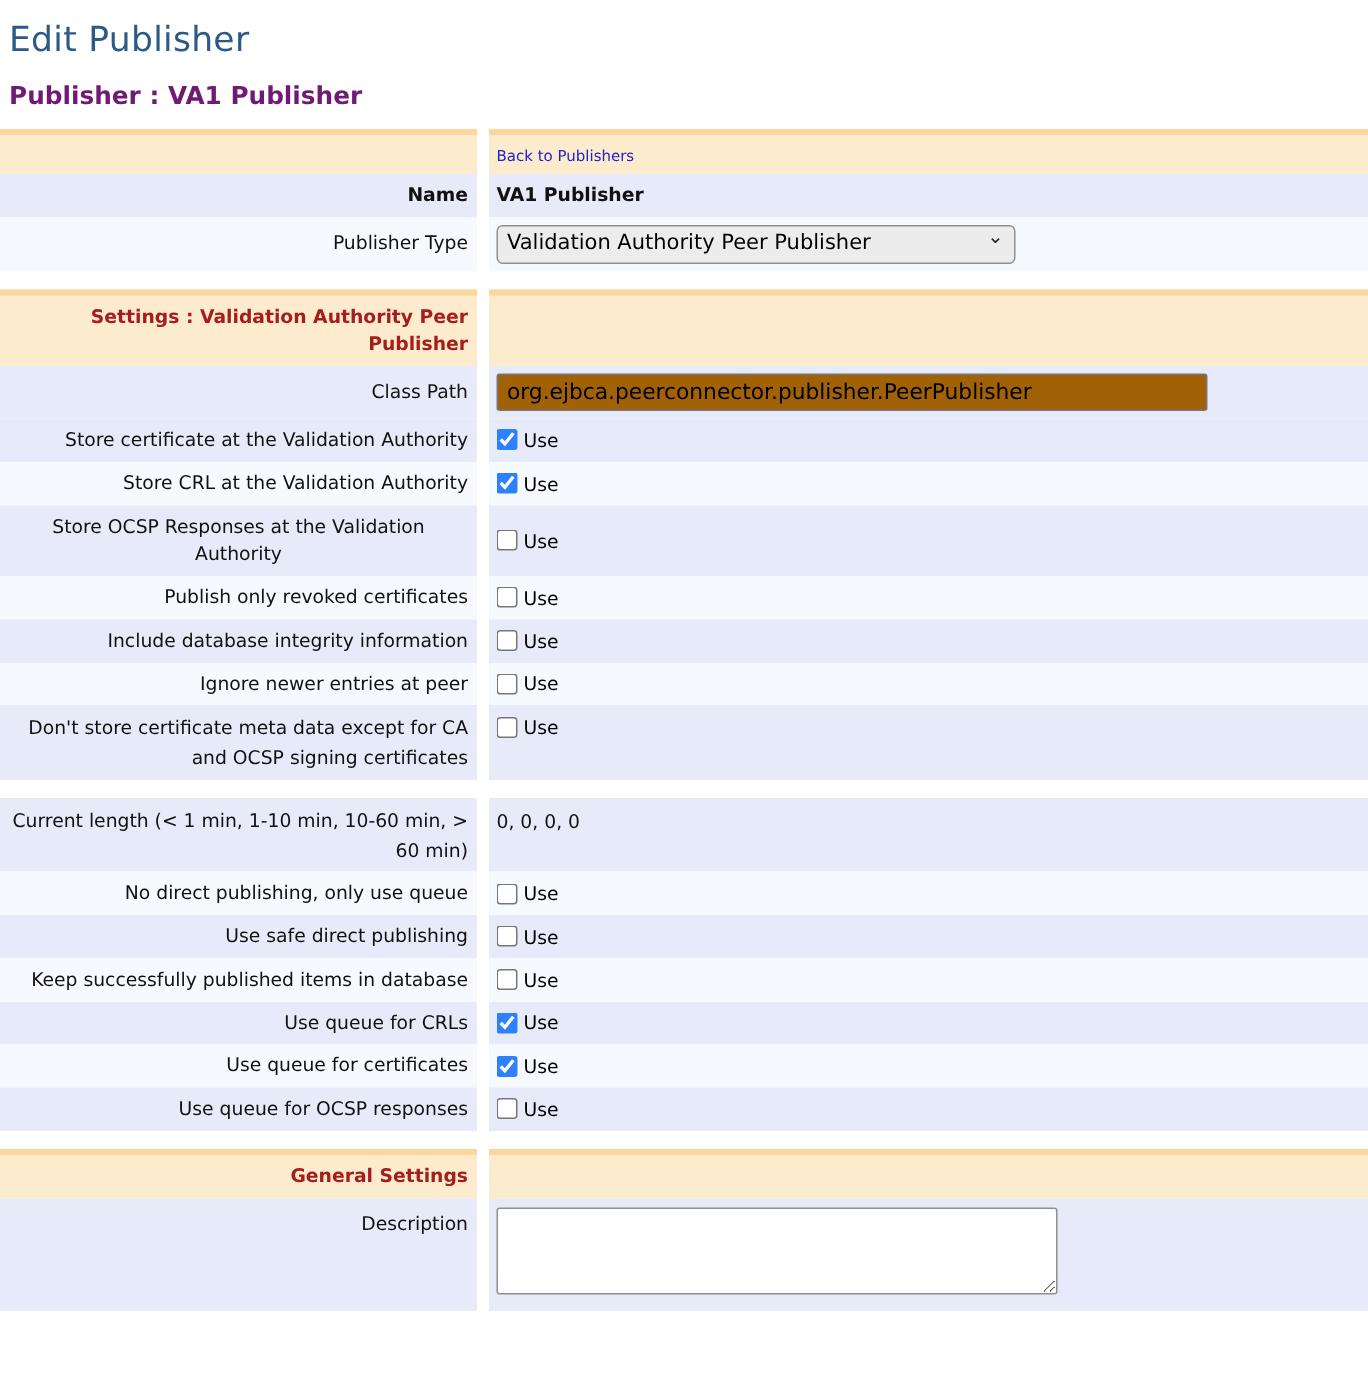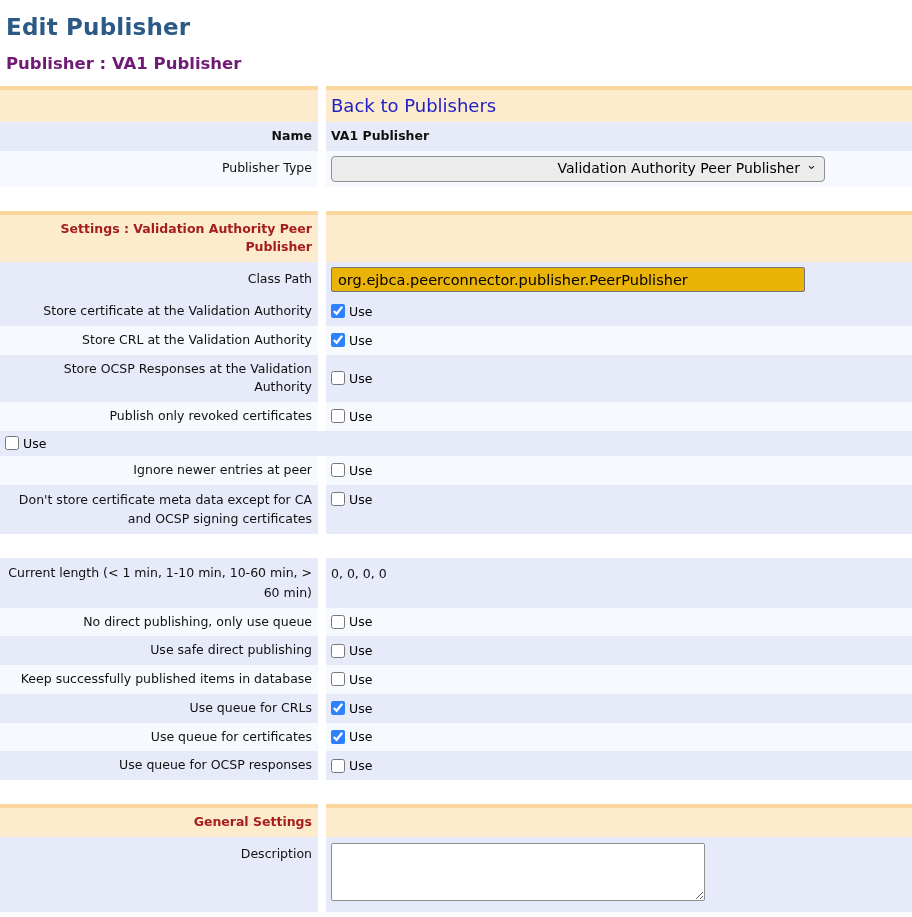--- a/index.html
+++ b/index.html
@@ -7,88 +7,88 @@
   body {
     font-family: "DejaVu Sans", "Liberation Sans", sans-serif;
     font-size: 12.5px;
     color: #111;
   }
   .page { width: 912px; min-height: 917px; }
 
   h1.page-title {
     color: #2A5A85;
     font-size: 23px;
-    font-weight: bold;
+    font-weight: normal;
     margin: 14px 0 14px 6px;
     letter-spacing: 0.2px;
   }
   h2.page-subtitle {
     color: #701a75;
     font-size: 16.5px;
     font-weight: bold;
     margin: 0 0 13px 6px;
   }
 
   
   .sect { width: 912px; }
-  .sect + .sect { margin-top: 24px; }
+  .sect + .sect { margin-top: 12px; }
   .row { display: flex; align-items: stretch; }
   .cell { display: block; }
   .cell.left  { width: 318px; margin-right: 8px; text-align: right; padding: 5px 6px; }
   .cell.right { flex: 1; text-align: left; padding: 5px 5px; }
 
   
   .row.head .cell {
     background: #FCEBCD;
     border-top: 4px solid #FBD79E;
     padding-top: 5px; padding-bottom: 6px;
   }
   .row.head .heading { color: #A51D1D; font-weight: bold; font-size: 12.5px; line-height: 1.45; }
   .bracket { color: #A51D1D; font-weight: bold; }
   .help-q { color: #2121C8; font-weight: bold; text-decoration: none; cursor: pointer; }
 
   
   .row.p .cell { background: #E6EAF9; }
   .row.l .cell { background: #F6F9FE; }
 
   .row.vcenter .cell { display: flex; align-items: center; }
-  .row.vcenter .cell.left { justify-content: flex-end; }
+  .row.vcenter .cell.left { justify-content: flex-end; text-align: center; }
 
   .lbl { line-height: 1.5; }
   .bold { font-weight: bold; }
 
-  a.link { color: #2121C8; text-decoration: none; font-size: 18px; }
+  a.link { color: #2121C8; text-decoration: none; font-size: 10px; }
 
   
   .selwrap { position: relative; display: inline-block; }
   select {
     appearance: none; -webkit-appearance: none;
     background: #ECECEC;
     border: 1px solid #8F8F8F;
     border-radius: 4px;
     font-family: "DejaVu Sans", "Liberation Sans", sans-serif;
     font-size: 14px;
     color: #000;
     padding: 3px 24px 4px 6px;
     height: 26px;
   }
   .selwrap::after {
     content: "⌄";
     position: absolute; right: 8px; top: 1px;
     font-size: 13px; color: #222; pointer-events: none;
   }
-  select.wide   { width: 494px; text-align: right; }
+  select.wide   { width: 346px; }
   select.narrow { width: 150px; }
 
   input[type="text"] {
     width: 474px; height: 25px;
     border: 1px solid #767676; border-radius: 2px;
     font-family: "DejaVu Sans", "Liberation Sans", sans-serif;
     font-size: 14.5px; color: #000;
-    padding: 2px 6px; background: #eab308;
+    padding: 2px 6px; background: #a16207;
   }
 
   label.cb { display: inline-flex; align-items: center; gap: 4px; cursor: pointer; }
   input[type="checkbox"] {
     width: 14px; height: 14px;
     accent-color: #2E81FD;
     margin: 0;
   }
   .use-txt { font-size: 12.5px; color: #000; }
 
@@ -191,20 +191,23 @@
           <span class="lbl">Publish only revoked certificates</span>
         </div>
       <div class="cell right">
         <label class="cb">
           <input type="checkbox" style="">
           <span class="use-txt">Use</span>
         </label>
       </div>
     </div>
     <div class="row p vcenter">
+      <div class="cell left">
+          <span class="lbl">Include database integrity information</span>
+        </div>
       <div class="cell right">
         <label class="cb">
           <input type="checkbox" style="">
           <span class="use-txt">Use</span>
         </label>
       </div>
     </div>
     <div class="row l vcenter">
       <div class="cell left">
           <span class="lbl">Ignore newer entries at peer</span>

